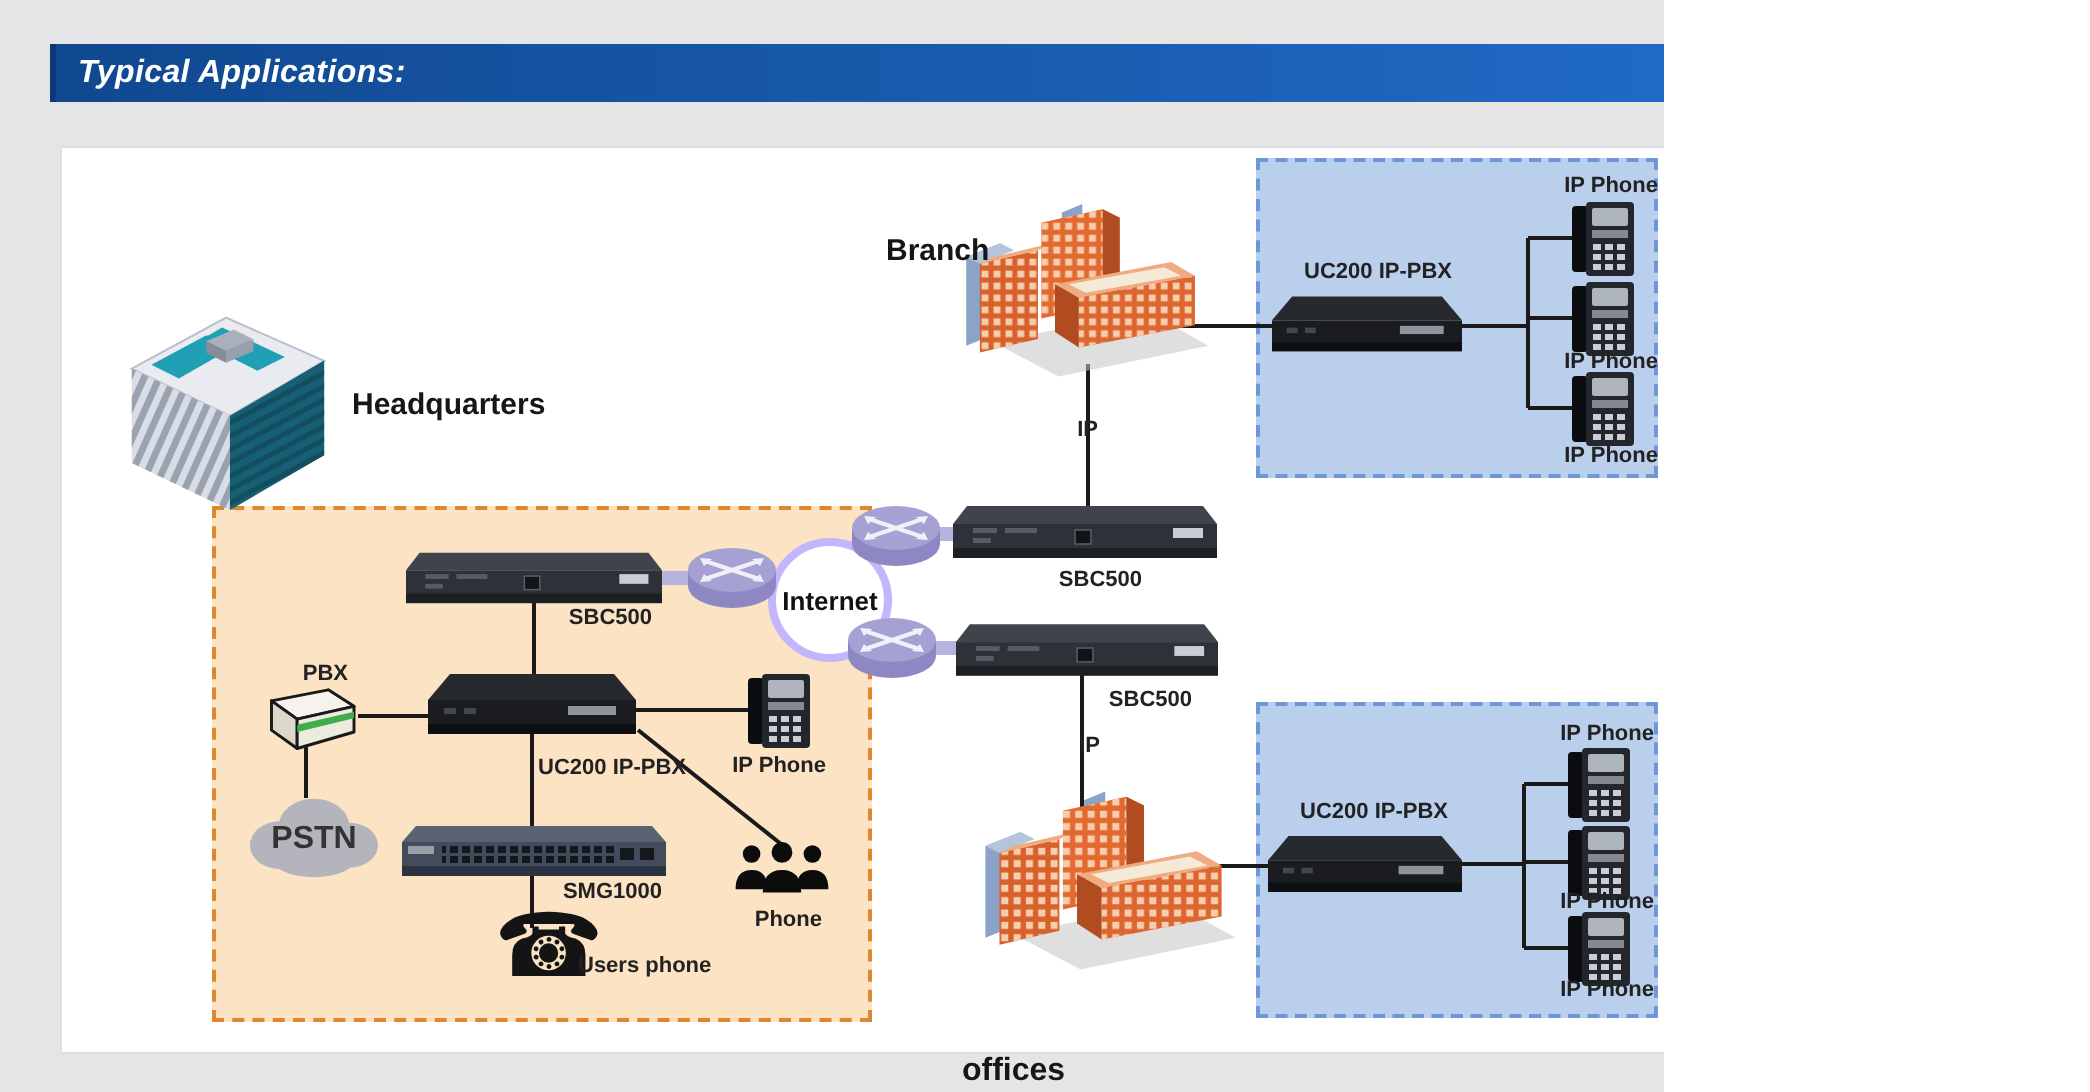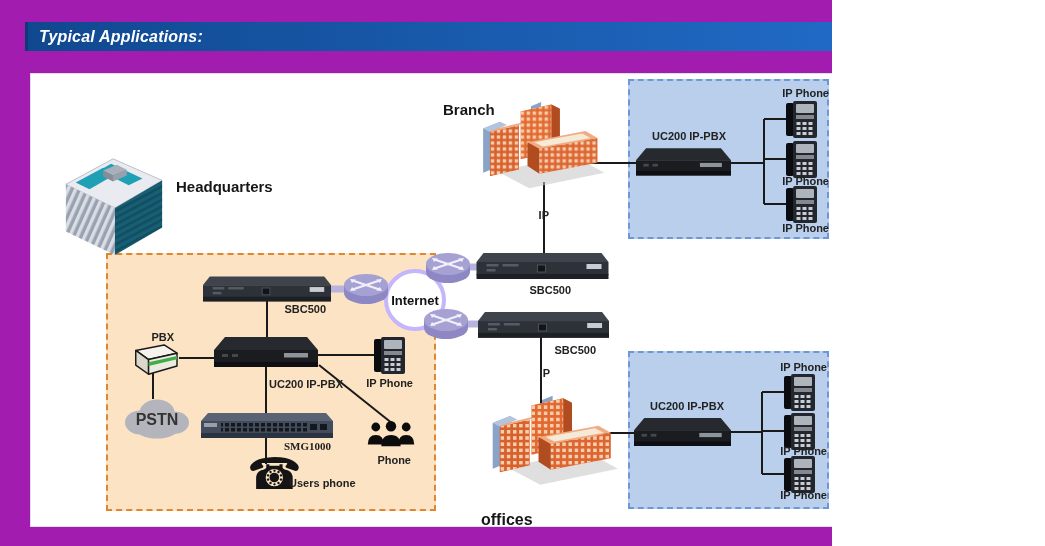--- a/index.html
+++ b/index.html
@@ -1,33 +1,33 @@
 <!DOCTYPE html>
 <html style="--header_bar_start: #10488f; --header_bar_end: #2472d2; --hq_zone_fill: #fbe3c4; --hq_zone_border: #e0862f; --branch_zone_fill: #b9cfec; --branch_zone_border: #6d97d8; --router: #a5a1d3; --wire: #1a1a1a; --wan_link: #b7b3de;"><head>
 <meta charset="utf-8">
 <style>
   html,body{margin:0;padding:0;background:#fff;}
-  .page{position:relative;width:832px;height:546px;background:#a21caf;overflow:hidden;
+  .page{position:relative;width:832px;height:546px;background:#e5e5e5;overflow:hidden;
         font-family:"Liberation Sans",sans-serif;}
   .title-bar{position:absolute;left:25px;top:22px;width:1005px;height:29px;
              background:linear-gradient(90deg,var(--header_bar_start,#10488f),var(--header_bar_end,#2472d2));
              box-shadow:inset 3px 0 0 #0b3a77;}
   .title-bar span{display:block;line-height:29px;padding-left:14px;color:#fff;
                   font-style:italic;font-weight:600;font-size:16px;letter-spacing:.2px;}
   .panel{position:absolute;left:30px;top:73px;width:808px;height:452px;background:#fff;
          border:1px solid #dcdfe7;}
   .zone{position:absolute;border:2px dashed;box-sizing:border-box;z-index:0;}
   .zone-hq{background:var(--hq_zone_fill,#fbe3c4);border-color:var(--hq_zone_border,#e0862f);}
   .zone-br{background:var(--branch_zone_fill,#b9cfec);border-color:var(--branch_zone_border,#6d97d8);}
   .wires{position:absolute;left:0;top:0;z-index:1;}
   .node{position:absolute;z-index:2;}
   .router{z-index:3;}
   .lbl{position:absolute;z-index:4;font-size:11px;font-weight:600;color:#222;
        text-align:right;line-height:1.15;white-space:nowrap;}
-  .site-lbl{font-size:15px;font-weight:700;color:#161616;}
+  .site-lbl{font-size:15px;font-weight:700;color:#161616;margin-top:16px;}
   .ring{position:absolute;z-index:2;width:54px;height:54px;border-radius:50%;background:#fff;
         border:4px solid #c4b5fd;display:flex;align-items:center;justify-content:center;}
   .ring span{font-size:13px;font-weight:700;color:#111;}
   .cloudbox{display:flex;align-items:center;justify-content:center;}
   .cloudbox .cloud-txt{position:absolute;z-index:3;font-size:16px;font-weight:600;color:#333;padding-top:6px;}
   .aphone{font-size:44px;line-height:1;color:#141414;}
 </style>
 </head>
 <body>
 
@@ -235,21 +235,21 @@
     <div class="lbl" style="left:235px;top:229px;width:60px;">SBC500</div>
 
     <svg class="node" style="left:183px;top:263px;" width="104" height="30">
         <use href="#sym-uc200"></use>
       </svg>
     <div class="lbl" style="left:232px;top:304px;width:80px;">UC200 IP-PBX</div>
 
     <svg class="node" style="left:170px;top:339px;" width="132" height="26">
         <use href="#sym-smg"></use>
       </svg>
-    <div class="lbl" style="left:238px;top:366px;width:62px;font-family:Liberation Serif, serif;">SMG1000</div>
+    <div class="lbl" style="left:238px;top:366px;width:62px;">SMG1000</div>
 
     <div class="lbl" style="left:103px;top:257px;width:40px;">PBX</div>
     <svg class="node" style="left:98px;top:270px;" width="52" height="33">
         <use href="#sym-pbx"></use>
       </svg>
 
     <div class="node cloudbox" style="left:90px;top:318px;width:72px;height:50px;">
       <svg width="72" height="50" style="position:absolute;left:0;top:0">
           <use href="#sym-cloud"></use>
         </svg>

